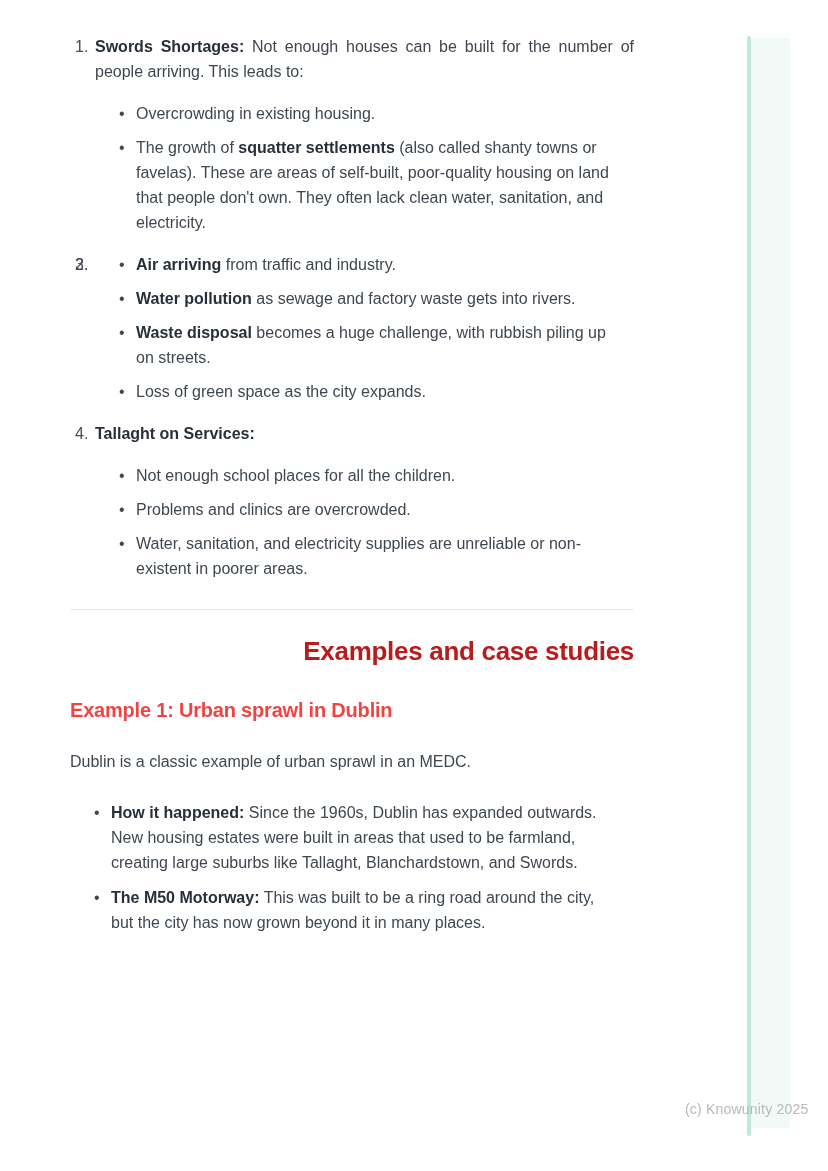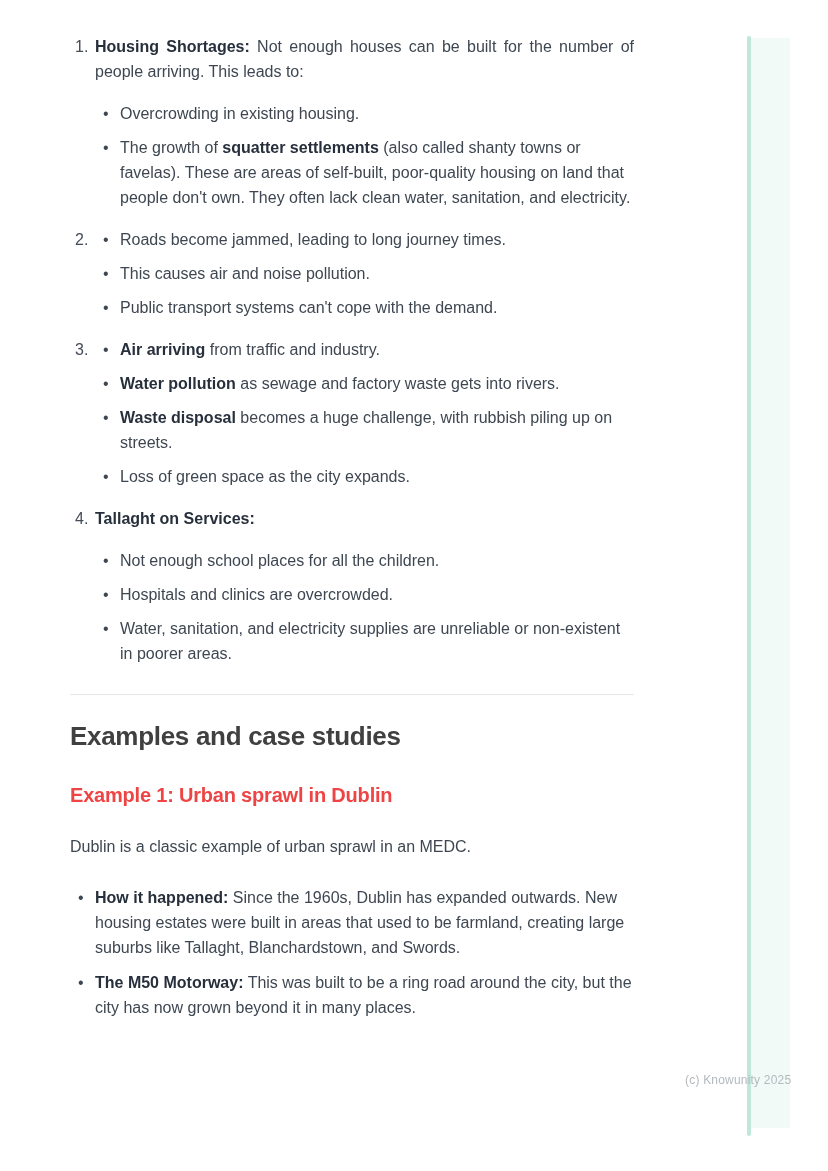--- a/index.html
+++ b/index.html
@@ -14,21 +14,21 @@
     font-family: "Liberation Sans", sans-serif;
     color: #3e4751;
     overflow: hidden;
   }
   .content {
     position: absolute;
     left: 70px;
     top: 34px;
     width: 564px;
   }
-  p, ul { margin: 0; padding: 0; }
+  p, ul { margin: 16px; padding: 0; }
   .num-item {
     position: relative;
     padding-left: 25px;
     margin-bottom: 17px;
   }
   .num-marker {
     position: absolute;
     left: 5px;
     top: 0;
     line-height: 25px;
@@ -63,22 +63,23 @@
   .num-item ul.bullets { padding-top: 0; }
   .divider {
     border: none;
     border-top: 1px solid #e5e7ea;
     margin: 28px 0 26px 0;
   }
   h2.section-heading {
     font-size: 26px;
     font-weight: 700;
     letter-spacing: -0.3px;
-    color: #404040;
+    color: #b91c1c;
     margin: 0 0 32px 0;
+    text-align: right;
   }
   h3.example-heading {
     font-size: 20px;
     font-weight: 700;
     letter-spacing: -0.2px;
     color: #ef4444;
     margin: 0 0 27px 0;
   }
   .intro-para {
     font-size: 16px;
@@ -99,64 +100,59 @@
     position: absolute;
     left: 751px;
     top: 38px;
     width: 39px;
     height: 1090px;
     background: #f2faf7;
   }
   .watermark {
     position: absolute;
     left: 685px;
-    top: 1073px;
-    font-size: 12px;
+    top: 1101px;
+    font-size: 14px;
     letter-spacing: 0.2px;
     color: #b4b9be;
     z-index: 5;
     white-space: nowrap;
   }
 </style>
 </head>
 <body>
 
 <div class="content">
   <div id="problems-list">
       <div class="num-item">
         <span class="num-marker">1.</span>
-        <p class="item-para justify"><strong>Housing Shortages:</strong> Not enough houses can be built for the number of people arriving. This leads to:</p>
+        <p class="item-para justify"><strong>Swords Shortages:</strong> Not enough houses can be built for the number of people arriving. This leads to:</p>
         <ul class="bullets">
           <li><span>Overcrowding in existing housing.</span></li>
           <li><span>The growth of </span><strong>squatter settlements</strong><span> (also called shanty towns or favelas). These are areas of self-built, poor-quality housing on land that people don't own. They often lack clean water, sanitation, and electricity.</span></li>
         </ul>
       </div>
       <div class="num-item">
         <span class="num-marker">2.</span>
-        <ul class="bullets">
-          <li><span>Roads become jammed, leading to long journey times.</span></li>
-          <li><span>This causes air and noise pollution.</span></li>
-          <li><span>Public transport systems can't cope with the demand.</span></li>
-        </ul>
       </div>
       <div class="num-item">
         <span class="num-marker">3.</span>
         <ul class="bullets">
           <li><strong>Air arriving</strong><span> from traffic and industry.</span></li>
           <li><strong>Water pollution</strong><span> as sewage and factory waste gets into rivers.</span></li>
           <li><strong>Waste disposal</strong><span> becomes a huge challenge, with rubbish piling up on streets.</span></li>
           <li><span>Loss of green space as the city expands.</span></li>
         </ul>
       </div>
       <div class="num-item">
         <span class="num-marker">4.</span>
         <p class="item-para"><strong>Tallaght on Services:</strong></p>
         <ul class="bullets">
           <li><span>Not enough school places for all the children.</span></li>
-          <li><span>Hospitals and clinics are overcrowded.</span></li>
+          <li><span>Problems and clinics are overcrowded.</span></li>
           <li><span>Water, sanitation, and electricity supplies are unreliable or non-existent in poorer areas.</span></li>
         </ul>
       </div>
     </div>
 
   <hr class="divider">
 
   <h2 class="section-heading">Examples and case studies</h2>
 
   <h3 class="example-heading">Example 1: Urban sprawl in Dublin</h3>

